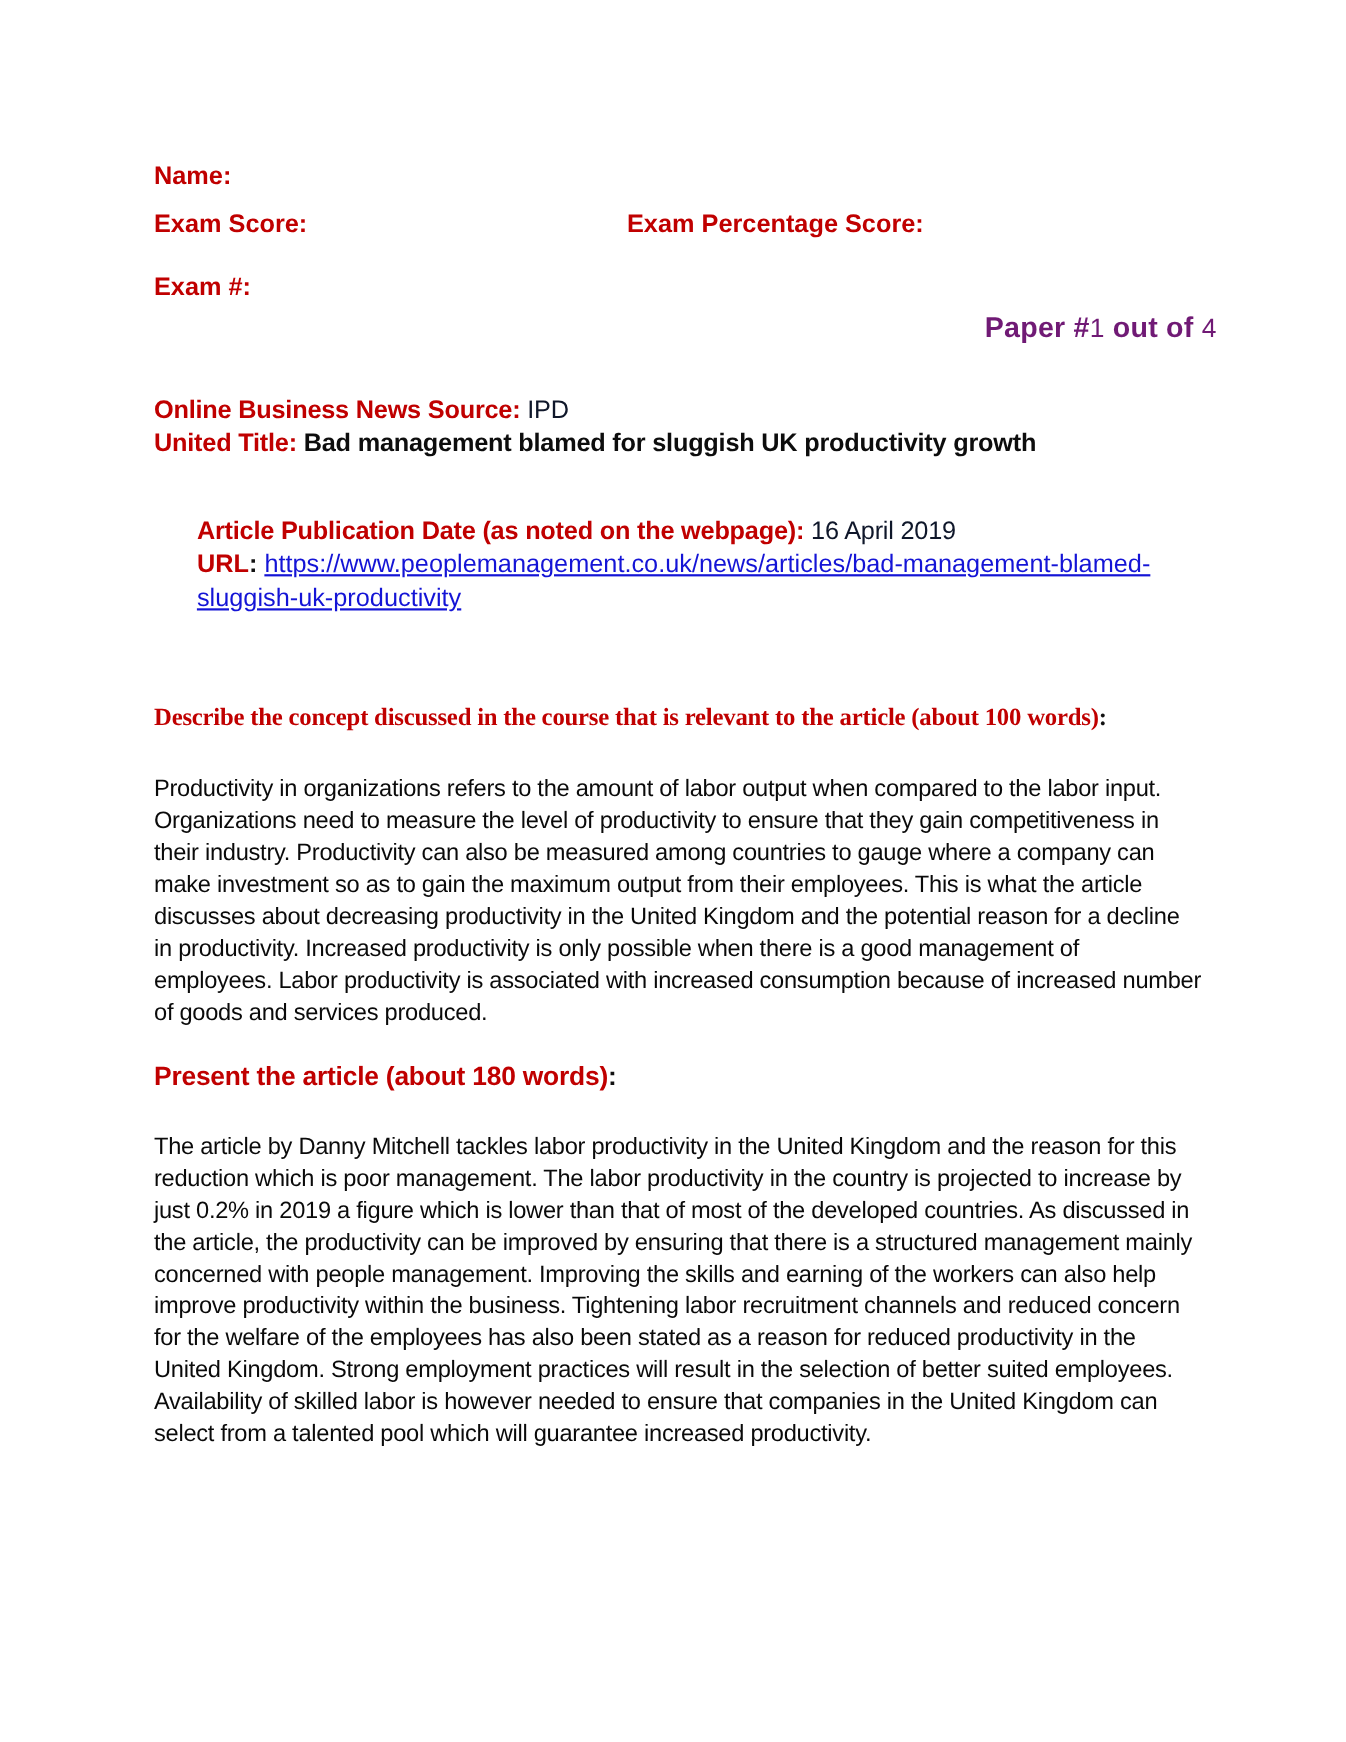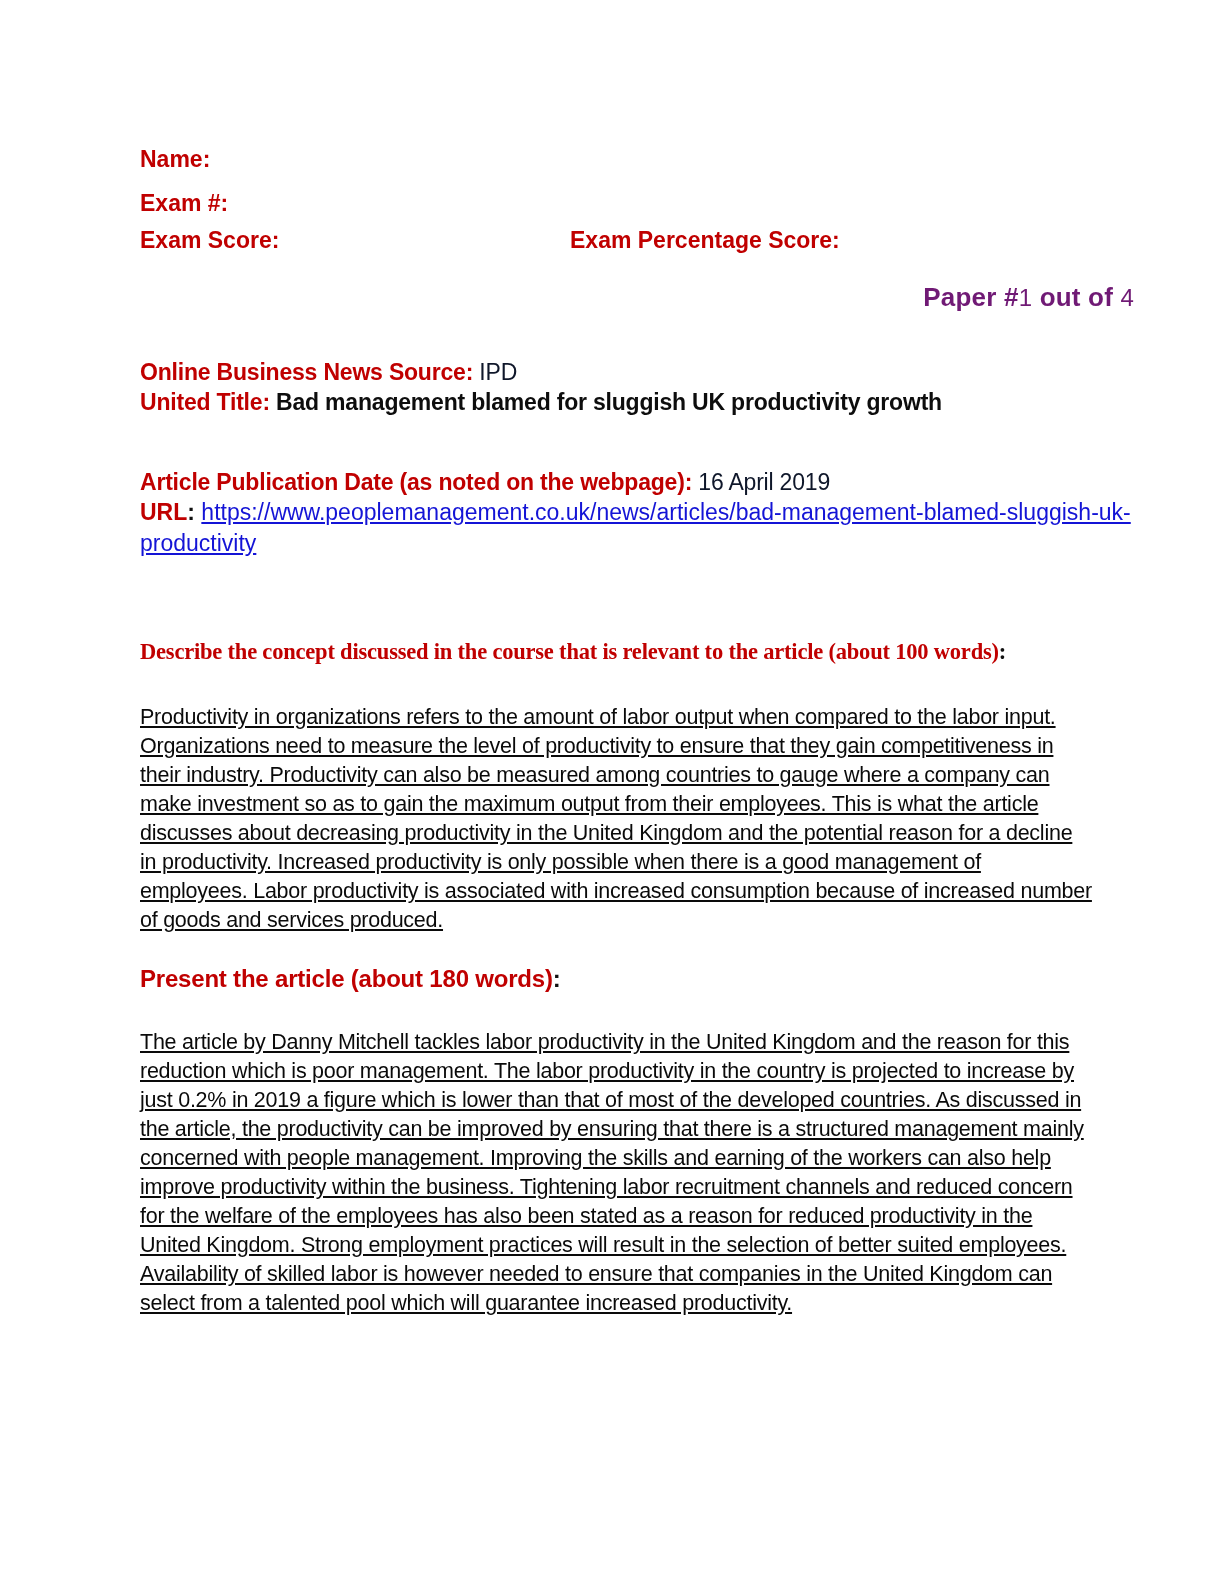--- a/index.html
+++ b/index.html
@@ -4,78 +4,77 @@
 <style>
   html,body{margin:0;padding:0;background:#ffffff;}
   .page{
     position:relative;
     width:1224px;
     height:1556px;
     background:#ffffff;
     font-family:"Liberation Sans", sans-serif;
     color:#000000;
     box-sizing:border-box;
-    padding:145px 90px 0 140px;
+    padding:145px 118px 0 140px;
     overflow:hidden;
   }
   .red{color:#C00000;font-weight:700;}
   .blackcolon{color:#111111;font-weight:700;}
   .hdr-line{font-size:23px;line-height:1.25;}
   .name-line{margin-bottom:15px;}
   .examno-line{margin-bottom:8px;}
   .score-row{display:flex;margin-bottom:28px;}
   .score-left{width:430px;flex:0 0 430px;}
   .paper-title{
     text-align:right;font-size:26px;font-weight:700;color:#701a75;
     margin:0 0 44px 0;letter-spacing:0.2px;
   }
   .paper-title .num{font-weight:400;font-size:24px;}
   .meta-line{font-size:23px;line-height:30px;letter-spacing:-0.2px;}
   .meta-value{color:#0f172a;font-weight:400;}
   .title-value{color:#0d0d0d;font-weight:700;text-align:right;}
   .src-block{margin-bottom:50px;}
-  .date-block{margin-bottom:0;}
+  .date-block{margin-bottom:0;margin-left:39px;}
   .url-line{font-size:23px;line-height:31px;}
   .url-link{
     color:#1414d6;text-decoration:underline;font-weight:400;
     overflow-wrap:anywhere;word-break:break-word;
   }
   .section-heading{
     font-size:22.5px;font-weight:700;color:#C00000;
     letter-spacing:-0.2px;line-height:1.3;
   }
   .concept-heading{margin-top:78px;margin-bottom:36px;font-family:Liberation Serif, serif;}
   .present-heading{font-size:24px;margin-top:28px;margin-bottom:34px;}
   .body-para{
     font-size:21.5px;line-height:29px;letter-spacing:-0.25px;
     color:#0a0a0a;text-align:left;margin:0;
     width:952px;
-    text-decoration:underline;
   }
   .concept-para{margin-bottom:14px;}
   a{cursor:pointer;}
 </style>
 </head>
 <body>
 
 <div class="page">
 
   <div class="hdr-line name-line">
     <span class="red">Name:</span>
   </div>
 
-  <div class="hdr-line examno-line">
-    <span class="red">Exam #:</span>
-  </div>
-
   <div class="hdr-line score-row">
     <span class="score-left">
       <span class="red">Exam Score:</span>
     </span>
     <span class="red">Exam Percentage Score:</span>
+  </div>
+
+  <div class="hdr-line examno-line">
+    <span class="red">Exam #:</span>
   </div>
 
   <div class="paper-title">
     <span>Paper #</span><span class="num">1</span><span> out of </span><span class="num">4</span>
   </div>
 
   <div class="src-block">
     <div class="meta-line">
       <span class="red">Online Business News Source:</span>
       <span class="meta-value">IPD</span>

